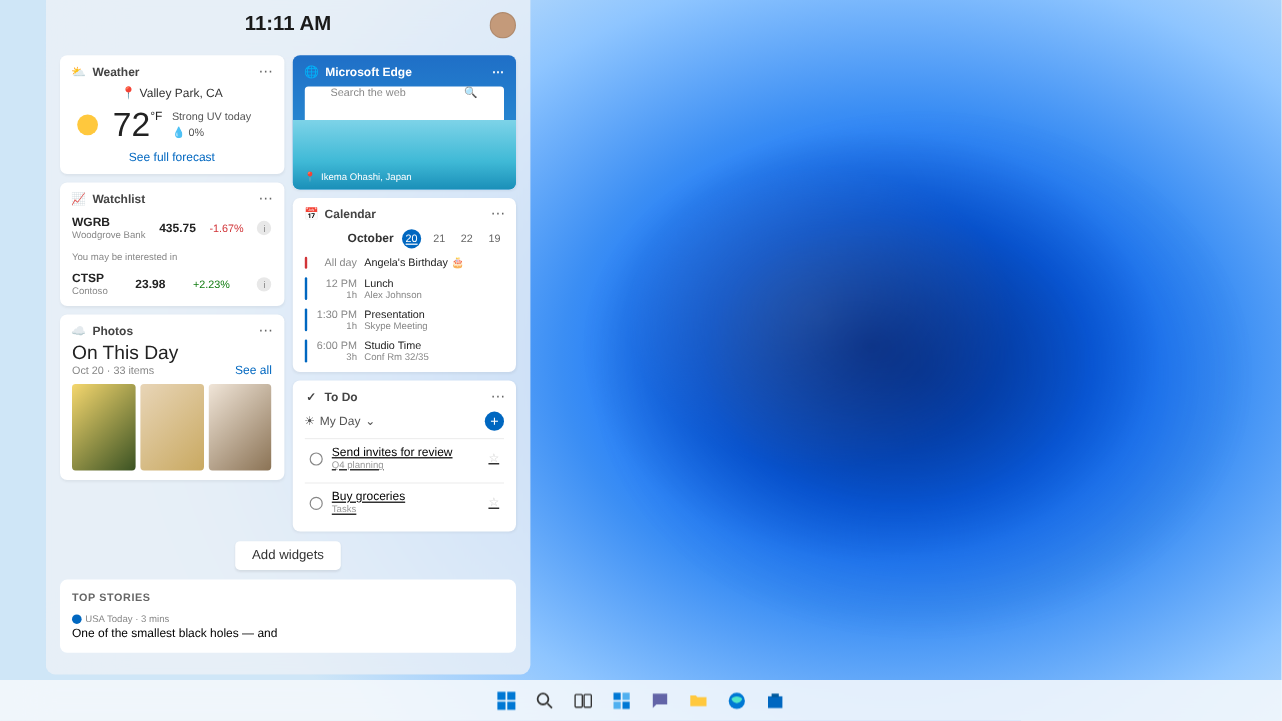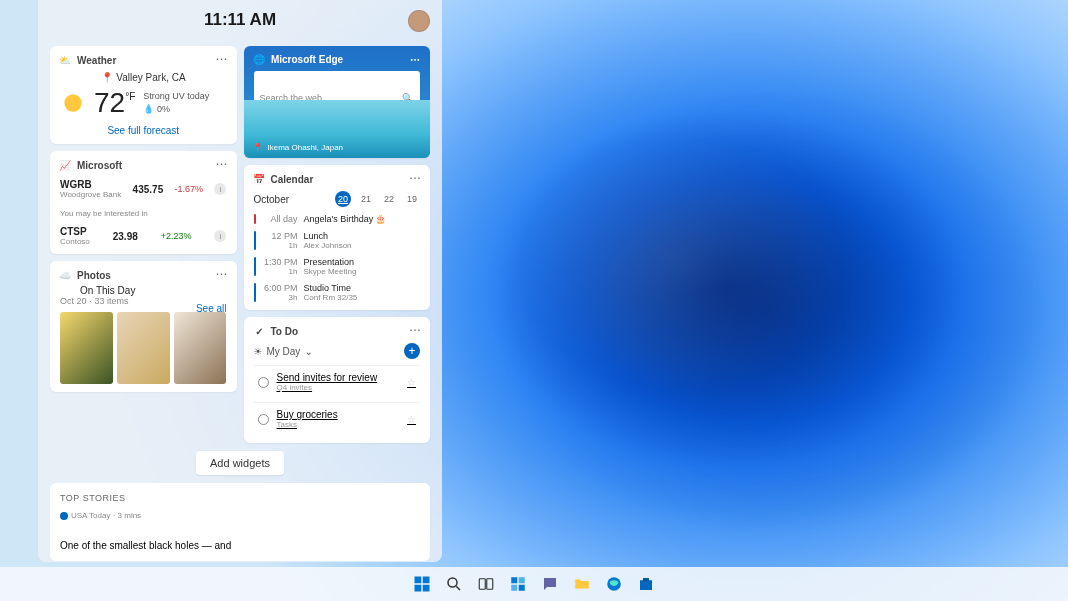--- a/index.html
+++ b/index.html
@@ -34,69 +34,69 @@
 .weather-row { display:flex; align-items:center; gap:8px; margin-top:4px;}
 .sun { width:26px; height:26px; }
 .temp { font-size:28px; font-weight:300; color:#222; display:flex; align-items:flex-start;}
 .temp sup{font-size:10px; margin-top:4px; line-height:1.1;}
 .wx-meta { font-size:9px; color:#555; line-height:1.4;}
 .wx-link { color:#0067c0; font-size:10px; text-align:center; margin-top:6px; cursor:pointer;}
 
 
 .edge-card { background: linear-gradient(180deg,#1f6fc7,#2d9bd8); color:#fff; height:112px; position:relative; }
 .edge-head { display:flex; align-items:center; gap:5px; padding:8px 10px 4px 10px; font-size:10px; font-weight:600;}
-.edge-search { margin:2px 10px; background:#fff; border-radius:3px; height:32px; display:flex; align-items:flex-end; padding:0 6px; font-size:9px; color:#888; justify-content:space-between;}
+.edge-search { margin:2px 10px; background:#fff; border-radius:3px; height:32px; display:flex; align-items:flex-start; padding:0 22px; font-size:9px; color:#888; justify-content:space-between;}
 .edge-img { position:absolute; bottom:0; left:0; right:0; height:58px; background:linear-gradient(180deg,#7dd3e8 0%,#3fb9d6 60%,#1a8fb8 100%);}
 .edge-cap { position:absolute; bottom:6px; left:10px; font-size:8px; color:#fff; display:flex; align-items:center; gap:4px;}
 
 
 .wl-row { display:flex; align-items:center; justify-content:space-between; margin-top:8px; font-size:10px;}
 .wl-sym { font-weight:600; color:#222;}
 .wl-sym small{display:block; font-size:8px; color:#888; font-weight:400;}
 .wl-price { font-weight:600; color:#222;}
 .wl-chg { font-size:9px;}
 .wl-chg.neg{color:#d13438;} .wl-chg.pos{color:#107c10;}
 .wl-note{font-size:8px; color:#888; margin-top:10px;}
 .wl-dot{width:12px;height:12px;border-radius:50%;background:#e8e8e8;display:inline-flex;align-items:center;justify-content:center;font-size:8px;color:#888;}
 
 
 .cal-month { display:flex; align-items:center; gap:7px; margin-top:6px; font-size:10px;}
-.cal-month .lbl{font-weight:400; color:#333; flex:1;}
+.cal-month .lbl{font-weight:700; color:#333; flex:1;text-align:right;}
 .cal-day { width:16px; height:16px; border-radius:50%; display:flex; align-items:center; justify-content:center; font-size:9px; color:#666;}
 .cal-day.active { background:#0067c0; color:#fff;text-decoration:underline;}
 .cal-ev { display:flex; gap:6px; margin-top:7px; font-size:9px;}
 .cal-bar { width:2px; align-self:stretch; border-radius:1px;}
 .cal-time { color:#888; width:36px;text-align:right;}
 .cal-time small{display:block; font-size:8px;}
 .cal-title { color:#222; font-weight:500;}
 .cal-title small{display:block; color:#888; font-weight:400; font-size:8px;}
 
 
-.ph-title{font-size:10px; color:#222; margin-top:4px;margin-left:20px;}
+.ph-title{font-size:16px; color:#222; margin-top:4px;}
 .ph-meta{font-size:9px; color:#888;}
 .ph-link{position:absolute; right:10px; top:42px; color:#0067c0; font-size:10px; cursor:pointer;}
 .ph-row{display:flex; gap:4px; margin-top:6px;}
 .ph-thumb{flex:1; height:72px; border-radius:3px;}
 
 
 .td-myday { display:flex; align-items:center; gap:4px; margin-top:6px; font-size:10px; color:#555;}
 .td-add { width:16px; height:16px; border-radius:50%; background:#0067c0; color:#fff; display:flex; align-items:center; justify-content:center; font-size:12px; margin-left:auto;}
 .td-item { display:flex; align-items:center; gap:8px; padding:6px 4px; border-top:1px solid #eee; margin-top:4px; font-size:10px;text-decoration:underline;}
 .td-item:first-of-type{margin-top:6px;}
 .td-circle{width:11px;height:11px;border:1.2px solid #888;border-radius:50%;}
 .td-star{margin-left:auto;color:#ccc;font-size:10px;}
 .td-item small{display:block;font-size:8px;color:#999;}
 
 .add-btn { margin:8px auto 0; display:block; background:#fff; border:none; border-radius:4px; padding:6px 14px; font-size:11px; color:#333; box-shadow:0 1px 2px rgba(0,0,0,.08); cursor:pointer;}
 
 .stories { margin-top:8px; background:#fff; border-radius:6px; padding:10px;}
-.stories h4 { font-size:9px; letter-spacing:.5px; color:#666; font-weight:400;}
+.stories h4 { font-size:9px; letter-spacing:.5px; color:#666; font-weight:700;}
 .st-row { display:flex; gap:20px; margin-top:8px;}
 .st { flex:1; font-size:10px;}
-.st-src { font-size:8px; color:#888; display:flex; align-items:center; gap:3px; margin-bottom:20px;text-align:right;}
+.st-src { font-size:8px; color:#888; display:flex; align-items:center; gap:3px; margin-bottom:3px;text-align:right;}
 .st-dot{width:8px;height:8px;border-radius:50%;}
 </style>
 </head>
 <body>
 
 <div class="wallpaper"></div>
 
 <div class="panel">
   <div class="panel-head">
     <div class="panel-time">11:11 AM</div>
@@ -129,21 +129,21 @@
               <div>Strong UV today</div>
               <div>💧 <span>0%</span></div>
             </div>
         </div>
         <div class="wx-link">See full forecast</div>
       </div>
 
       <div class="card">
         <div class="card-head">
             <span class="ico">📈</span>
-            <span>Microsoft</span>
+            <span>Watchlist</span>
           </div>
         <div class="more">⋯</div>
         <div class="wl-row">
           <div class="wl-sym"><span>WGRB</span><small>Woodgrove Bank</small></div>
           <div class="wl-price">435.75</div>
           <div class="wl-chg neg">-1.67%</div>
           <span class="wl-dot">i</span>
         </div>
         <div class="wl-note">You may be interested in</div>
         <div class="wl-row">
@@ -235,21 +235,21 @@
         <div class="more">⋯</div>
         <div class="td-myday">
             <span>☀</span>
             <span>My Day</span>
             <span>⌄</span>
             <span class="td-add">+</span>
           </div>
         <div id="todo-items">
             <div class="td-item">
               <span class="td-circle"></span>
-              <div>Send invites for review<small>Q4 invites</small></div>
+              <div>Send invites for review<small>Q4 planning</small></div>
               <span class="td-star">☆</span>
             </div>
             <div class="td-item">
               <span class="td-circle"></span>
               <div>Buy groceries<small>Tasks</small></div>
               <span class="td-star">☆</span>
             </div>
           </div>
       </div>
     </div>

